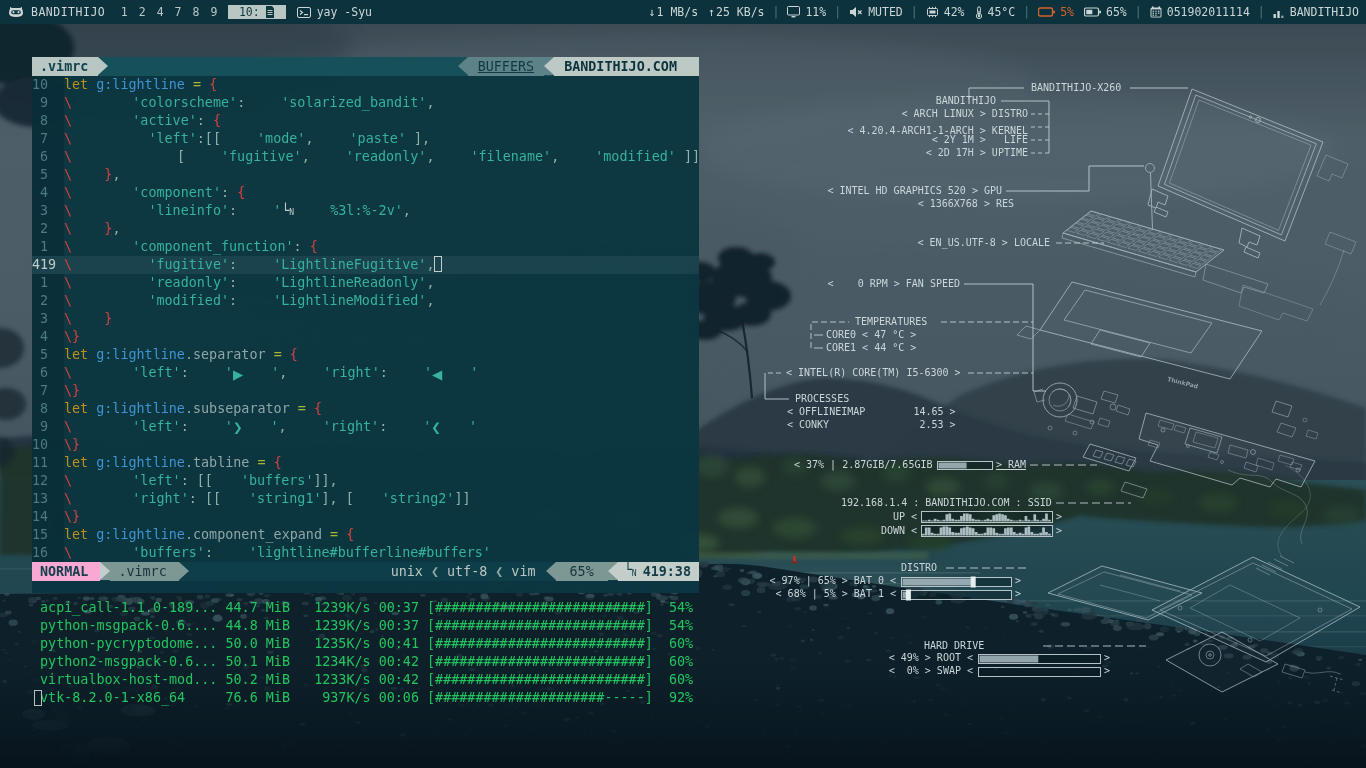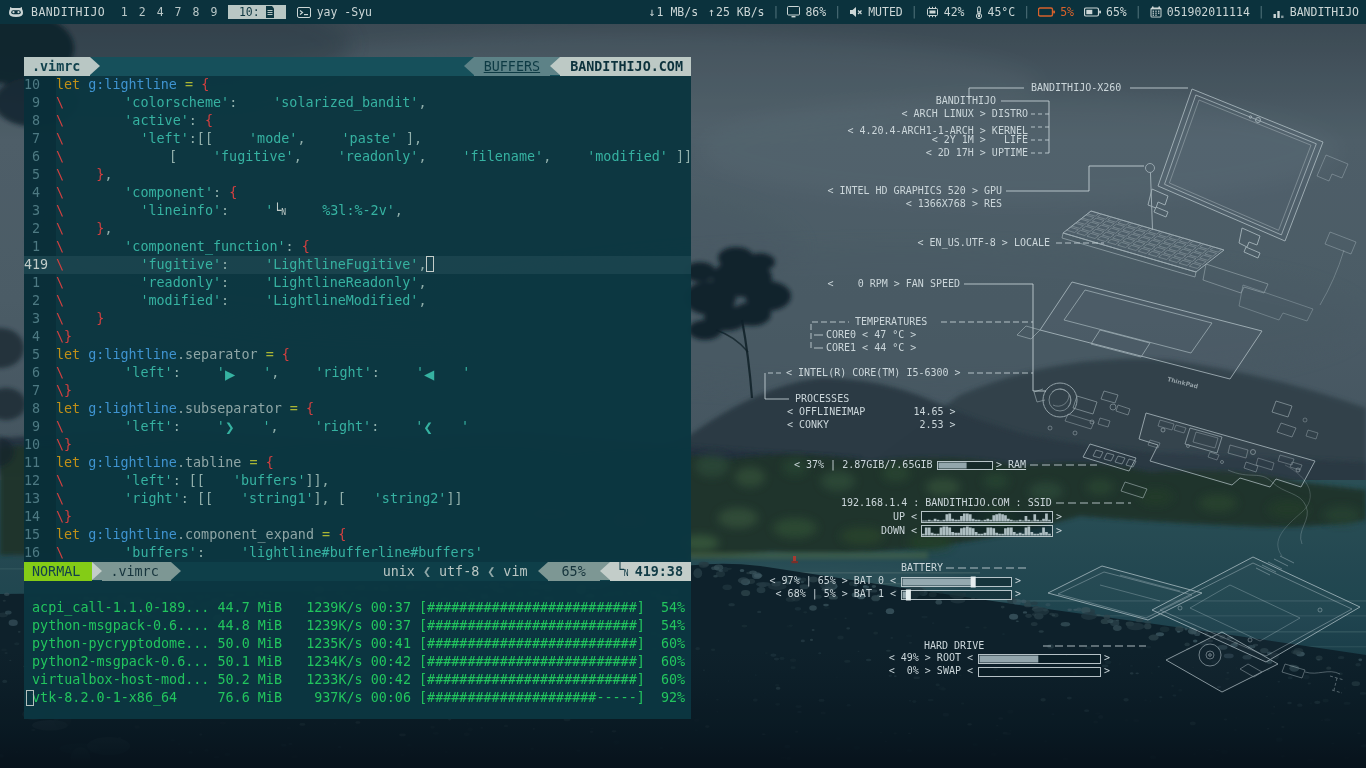--- a/index.html
+++ b/index.html
@@ -19,47 +19,47 @@
   #topbar .ws-item { padding:0 5.5px; display:flex; align-items:center; color:#b9c7c7; }
   #topbar .ws-active { background:#b9c7c4; color:#0e3740; padding:0 11px; display:flex; align-items:center; gap:5px; margin-left:5px; }
   #topbar .title-group { display:flex; align-items:center; margin-left:11px; gap:6px; }
   #topbar .mod { display:flex; align-items:center; gap:5px; }
   #topbar .sep { color:#53747d; margin:0 8px; }
   #topbar .gap { width:10px; }
   #topbar svg { display:block; }
   .orange { color:#d8622b; }
 
   
-  #terminal { position:absolute; left:24px; top:57px; width:667px; height:662px;
+  #terminal { position:absolute; left:32px; top:57px; width:667px; height:536px;
     background:rgba(11,54,65,0.975); z-index:20; font-size:13.4px; line-height:18px;
     color:#c0cbc7; }
   #tabline { height:19px; background:#16505b; display:flex; align-items:stretch; font-size:13.4px; }
   .tab-chunk { background:#b9c7c4; color:#12424d; font-weight:bold; padding:0 10px 0 8px; display:flex; align-items:center; }
   .arrow-r-light { width:0; height:0; border-top:9.5px solid transparent; border-bottom:9.5px solid transparent; border-left:10px solid #b9c7c4; }
   #tabline .spacer { flex:1; }
   .arrow-l-buf { width:0; height:0; border-top:9.5px solid transparent; border-bottom:9.5px solid transparent; border-right:10px solid #5d8287; }
   .buf-chunk { background:#5d8287; color:#0d3a44; padding:0 10px; display:flex; align-items:center;text-decoration:underline; }
   .arrow-l-com { width:0; height:0; border-top:9.5px solid transparent; border-bottom:9.5px solid transparent; border-right:10px solid #bdc9c5; background:#5d8287; }
-  .com-chunk { background:#bdc9c5; color:#0c323c; font-weight:bold; padding:0 8px 0 10px; display:flex; align-items:center; }
+  .com-chunk { background:#bdc9c5; color:#0c323c; font-weight:bold; padding:0 22px 0 10px; display:flex; align-items:center; }
 
   #code { white-space:pre; }
   .crow { height:18px; white-space:pre; }
   .crow.cursorline { background:rgba(182,216,222,0.08); }
   .lnum { display:inline-block; width:32px; color:#4e7a83; background:rgba(5,35,44,0.35); }
   .cursorline .lnum { color:#c3cdc9; background:transparent; }
   .kw { color:#c08f17; } .id { color:#3f94d1; } .prop { color:#8fa6a6; }
   .op { color:#aab534; } .brace { color:#d44040; } .str { color:#36b2a1;margin-left:28px; }
   .pun { color:#92b0ac; } .fg { color:#c0cbc7; } .glyph { color:#c0cbc7; }
   .glyphsub { color:#c0cbc7; font-size:8px; }
   .tri { color:#36b2a1; font-size:17px; line-height:18px; vertical-align:-2.5px; }
   .chev { color:#36b2a1; font-size:16px; line-height:18px; vertical-align:-1.5px; }
   .cursor-block { display:inline-block; width:8px; height:16px; border:1px solid #c3cdc9; vertical-align:-3px; }
 
   #statusline { height:19px; background:#0e3f49; display:flex; align-items:stretch; font-size:13.4px; }
-  .mode-chunk { background:#84cc16; color:#13404b; font-weight:normal; padding:0 12px 0 8px; display:flex; align-items:center; }
+  .mode-chunk { background:#f9a8d4; color:#13404b; font-weight:bold; padding:0 12px 0 8px; display:flex; align-items:center; }
   .arrow-r-mode { width:0; height:0; border-top:9.5px solid transparent; border-bottom:9.5px solid transparent; border-left:10px solid #c3cdc9; background:#7d9794; }
   .file-chunk { background:#7d9794; color:#16343c; padding:0 12px 0 8px; display:flex; align-items:center; }
   .arrow-r-file { width:0; height:0; border-top:9.5px solid transparent; border-bottom:9.5px solid transparent; border-left:10px solid #7d9794; }
   #statusline .spacer { flex:1; }
   .sl-right { display:flex; align-items:center; color:#b9c5c2; }
   .sl-chev { color:#8fa6a6; margin:0 8px; }
   .arrow-l-pct { width:0; height:0; border-top:9.5px solid transparent; border-bottom:9.5px solid transparent; border-right:10px solid #7d9794; margin-left:10px; }
   .pct-chunk { background:#7d9794; color:#16343c; padding:0 14px; display:flex; align-items:center; }
   .arrow-l-pos { width:0; height:0; border-top:9.5px solid transparent; border-bottom:9.5px solid transparent; border-right:10px solid #c3cdc9; background:#7d9794; }
   .pos-chunk { background:#c3cdc9; color:#123c46; padding:0 8px 0 6px; display:flex; align-items:center; font-weight:bold; }
@@ -1204,21 +1204,21 @@
     <span class="mod" style="gap:1px">
       <span>↑</span>
         <span>25 KB/s</span>
     </span>
     <span class="sep">|</span>
     <span class="mod">
       <svg width="13" height="12" viewBox="0 0 13 12">
         <rect x="0.5" y="0.5" width="12" height="8.5" rx="1" fill="none" stroke="#ccd6d6"></rect>
         <rect x="4.5" y="10" width="4" height="1.4" fill="#ccd6d6"></rect>
       </svg>
-      <span>86%</span>
+      <span>11%</span>
     </span>
     <span class="sep">|</span>
     <span class="mod">
       <svg width="14" height="12" viewBox="0 0 14 12">
         <path d="M1,4 L3.5,4 L7,1 L7,11 L3.5,8 L1,8 Z" fill="#ccd6d6"></path>
         <path d="M9,4.5 L12.5,8" stroke="#ccd6d6" stroke-width="1.3"></path>
         <path d="M12.5,4.5 L9,8" stroke="#ccd6d6" stroke-width="1.3"></path>
       </svg>
       <span>MUTED</span>
     </span>
@@ -1385,38 +1385,38 @@
       <path d="M922.0,533.7 h2.7 v1.8 h-2.7 zM924.9,527.4 h2.7 v8.1 h-2.7 zM927.9,527.4 h2.7 v8.1 h-2.7 zM930.8,532.8 h2.7 v2.7 h-2.7 zM933.7,533.7 h2.7 v1.8 h-2.7 zM936.7,533.7 h2.7 v1.8 h-2.7 zM939.6,527.4 h2.7 v8.1 h-2.7 zM942.5,526.5 h2.7 v9.0 h-2.7 zM945.5,526.5 h2.7 v9.0 h-2.7 zM948.4,527.4 h2.7 v8.1 h-2.7 zM951.3,531.9 h2.7 v3.6 h-2.7 zM954.3,532.8 h2.7 v2.7 h-2.7 zM957.2,532.8 h2.7 v2.7 h-2.7 zM960.1,528.3 h2.7 v7.2 h-2.7 zM963.0,527.4 h2.7 v8.1 h-2.7 zM966.0,526.5 h2.7 v9.0 h-2.7 zM968.9,527.4 h2.7 v8.1 h-2.7 zM971.8,528.3 h2.7 v7.2 h-2.7 zM974.8,531.9 h2.7 v3.6 h-2.7 zM977.7,533.7 h2.7 v1.8 h-2.7 zM980.6,533.7 h2.7 v1.8 h-2.7 zM983.6,532.8 h2.7 v2.7 h-2.7 zM986.5,527.4 h2.7 v8.1 h-2.7 zM989.4,527.4 h2.7 v8.1 h-2.7 zM992.4,528.3 h2.7 v7.2 h-2.7 zM995.3,532.8 h2.7 v2.7 h-2.7 zM998.2,533.7 h2.7 v1.8 h-2.7 zM1001.2,533.7 h2.7 v1.8 h-2.7 zM1004.1,528.3 h2.7 v7.2 h-2.7 zM1007.0,527.4 h2.7 v8.1 h-2.7 zM1010.0,527.4 h2.7 v8.1 h-2.7 zM1012.9,531.9 h2.7 v3.6 h-2.7 zM1015.8,533.7 h2.7 v1.8 h-2.7 zM1018.8,532.8 h2.7 v2.7 h-2.7 zM1021.7,533.7 h2.7 v1.8 h-2.7 zM1024.6,527.4 h2.7 v8.1 h-2.7 zM1027.5,526.5 h2.7 v9.0 h-2.7 zM1030.5,531.9 h2.7 v3.6 h-2.7 zM1033.4,533.7 h2.7 v1.8 h-2.7 zM1036.3,533.7 h2.7 v1.8 h-2.7 zM1039.3,532.8 h2.7 v2.7 h-2.7 zM1042.2,527.4 h2.7 v8.1 h-2.7 zM1045.1,531.9 h2.7 v3.6 h-2.7 zM1048.1,533.7 h2.7 v1.8 h-2.7 z" fill="rgba(190,205,210,0.9)" stroke="none"></path>
     </svg>
   <div id="conky-labels">
       <div class="cklabel" style="top: 82px; left: 1031px;">BANDITHIJO-X260</div>
       <div class="cklabel" style="top: 95px; right: 370px;">BANDITHIJO</div>
       <div class="cklabel" style="top: 108px; right: 338px;">&lt; ARCH LINUX &gt; DISTRO</div>
       <div class="cklabel" style="top: 125px; right: 338px; margin-left: 33px;">&lt; 4.20.4-ARCH1-1-ARCH &gt; KERNEL</div>
       <div class="cklabel" style="top: 134px; right: 338px;">&lt; 2Y 1M &gt;   LIFE</div>
       <div class="cklabel" style="top: 147px; right: 338px;">&lt; 2D 17H &gt; UPTIME</div>
       <div class="cklabel" style="top: 185px; right: 364px;">&lt; INTEL HD GRAPHICS 520 &gt; GPU</div>
-      <div class="cklabel" style="top: 198px; right: 364px; margin-left: 25px;">&lt; 1366X768 &gt; RES</div>
+      <div class="cklabel" style="top: 198px; right: 352px; margin-left: 25px;">&lt; 1366X768 &gt; RES</div>
       <div class="cklabel" style="top: 237px; right: 316px;">&lt; EN_US.UTF-8 &gt; LOCALE</div>
       <div class="cklabel" style="top: 278px; right: 406px;">&lt;    0 RPM &gt; FAN SPEED</div>
       <div class="cklabel" style="top: 316px; left: 855px;">TEMPERATURES</div>
       <div class="cklabel" style="top: 329px; left: 826px;">CORE0 &lt; 47 °C &gt;</div>
       <div class="cklabel" style="top: 342px; left: 826px;">CORE1 &lt; 44 °C &gt;</div>
       <div class="cklabel" style="top: 367px; left: 786px;">&lt; INTEL(R) CORE(TM) I5-6300 &gt;</div>
       <div class="cklabel" style="top: 393px; left: 795px;">PROCESSES</div>
       <div class="cklabel" style="top: 406px; left: 787px;">&lt; OFFLINEIMAP        14.65 &gt;</div>
       <div class="cklabel" style="top: 419px; left: 787px; text-align: center;">&lt; CONKY               2.53 &gt;</div>
       <div class="cklabel" style="top: 459px; left: 794px;">&lt; 37% | 2.87GIB/7.65GIB</div>
       <div class="cklabel" style="top: 459px; left: 996px; text-decoration: underline;">&gt; RAM</div>
       <div class="cklabel" style="top: 497px; left: 841px;">192.168.1.4 : BANDITHIJO.COM : SSID</div>
       <div class="cklabel" style="top: 511px; right: 449px;">UP &lt;</div>
       <div class="cklabel" style="top: 511px; left: 1056px;">&gt;</div>
       <div class="cklabel" style="top: 525px; right: 449px;">DOWN &lt;</div>
       <div class="cklabel" style="top: 525px; left: 1056px;">&gt;</div>
-      <div class="cklabel" style="top: 562px; left: 901px;">BATTERY</div>
+      <div class="cklabel" style="top: 562px; left: 901px;">DISTRO</div>
       <div class="cklabel" style="top: 575px; right: 470px;">&lt; 97% | 65% &gt; BAT 0 &lt;</div>
       <div class="cklabel" style="top: 575px; left: 1015px;">&gt;</div>
       <div class="cklabel" style="top: 588px; right: 470px;">&lt; 68% | 5% &gt; BAT 1 &lt;</div>
       <div class="cklabel" style="top: 588px; left: 1015px;">&gt;</div>
       <div class="cklabel" style="top: 640px; left: 924px; text-align: right;">HARD DRIVE</div>
       <div class="cklabel" style="top: 652px; right: 393px;">&lt; 49% &gt; ROOT &lt;</div>
       <div class="cklabel" style="top: 652px; left: 1104px;">&gt;</div>
       <div class="cklabel" style="top: 665px; right: 393px;">&lt;  0% &gt; SWAP &lt;</div>
       <div class="cklabel" style="top: 665px; left: 1104px;">&gt;</div>
     </div>

